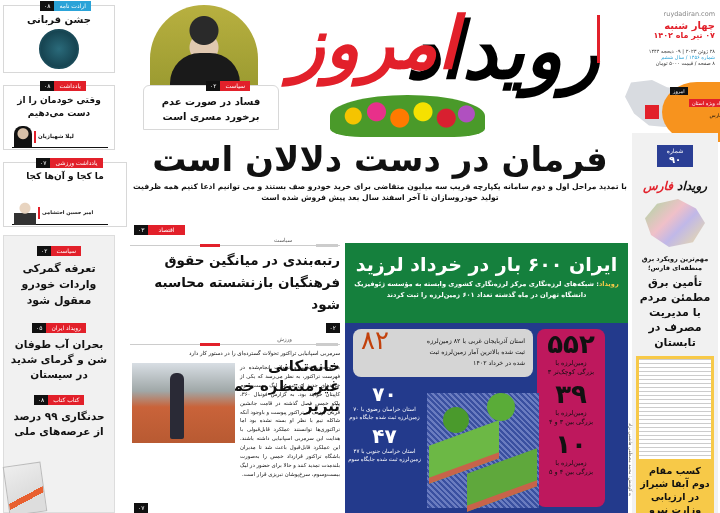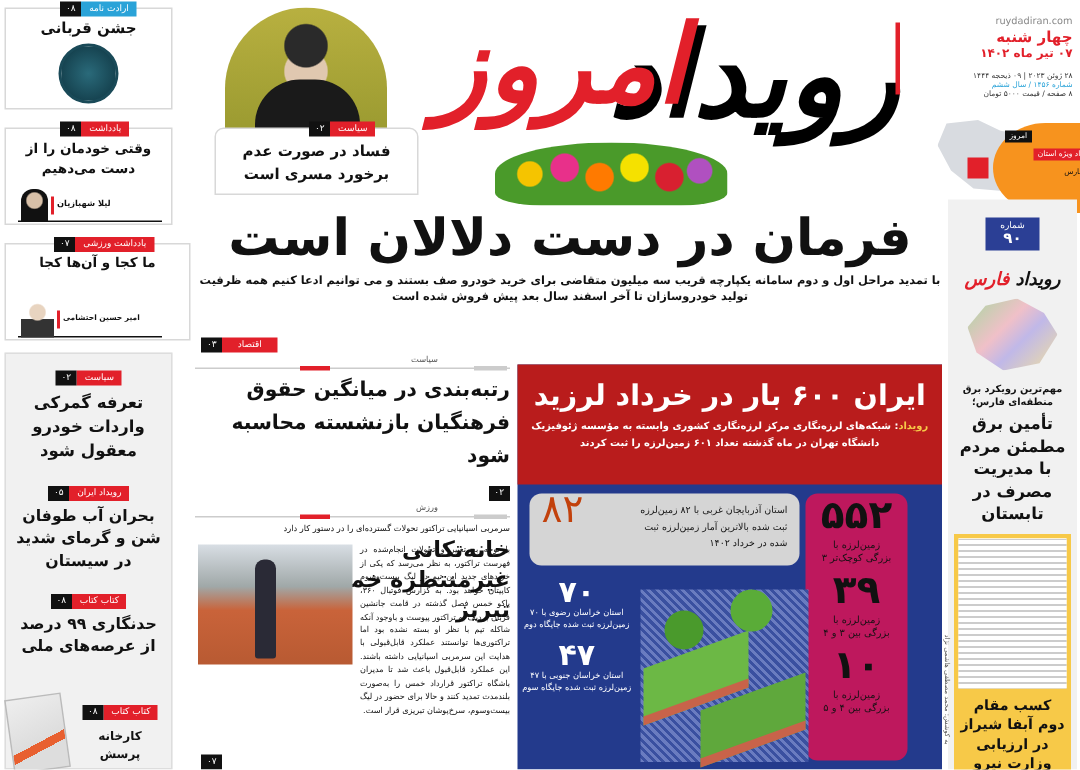--- a/index.html
+++ b/index.html
@@ -105,27 +105,20 @@
       </div>
     <div class="bold" style="font-size:10.5px;line-height:15px;padding:3px 2px 0;">بحران آب طوفان شن و گرمای شدید در سیستان</div>
   </div>
   <div class="ctr" style="margin-top:5px;">
     <div class="tag">
         <span class="lbl red">کتاب کتاب</span>
         <span class="num">۰۸</span>
       </div>
     <div class="bold" style="font-size:10.5px;line-height:15px;padding:3px 8px 0;">حدنگاری ۹۹ درصد از عرصه‌های ملی</div>
   </div>
-  <div class="abs" style="right:8px;top:225px;width:52px;text-align:center;">
-    <div class="tag">
-        <span class="lbl red">کتاب کتاب</span>
-        <span class="num">۰۸</span>
-      </div>
-    <div class="bold" style="font-size:8px;line-height:12px;padding-top:5px;">کارخانه پرسش</div>
-  </div>
   <div class="abs" style="left:2px;top:228px;width:38px;height:50px;background:linear-gradient(160deg,#eee 0,#ddd 60%,#e86030 60%,#e86030 70%,#ddd 70%);transform:rotate(-8deg);border:1px solid #bbb;"></div>
 </div>
 
 <div class="abs" style="left:130px;top:137px;width:500px;height:100px;">
   <div class="ctr" style="font-size:34px;font-weight:bold;line-height:44px;letter-spacing:-1px;">فرمان در دست دلالان است</div>
   <div class="ctr" style="font-size:7.6px;font-weight:bold;line-height:11px;padding:0 2px;">با تمدید مراحل اول و دوم سامانه یکپارچه قریب سه میلیون متقاضی برای خرید خودرو صف بستند و می توانیم ادعا کنیم همه ظرفیت تولید خودروسازان تا آخر اسفند سال بعد پیش فروش شده است</div>
   <div class="abs tag" style="left:4px;top:88px;">
     <span class="lbl red" style="padding:0 10px;">اقتصاد</span>
     <span class="num">۰۳</span>
   </div>
@@ -151,21 +144,21 @@
   <div class="abs" style="left:2px;top:125px;width:103px;height:80px;background:linear-gradient(180deg,#d8dee4 0,#a0a8a8 35%,#c9633a 55%,#b85a32 100%);">
     <div class="abs" style="left:38px;top:10px;width:14px;height:66px;background:#2a2a36;border-radius:6px 6px 2px 2px;"></div>
   </div>
   <div class="abs" style="left:2px;top:125px;width:208px;font-size:5.4px;line-height:8.9px;text-align:justify;text-indent:0;padding-left:108px;">با توجه به تغییر و تحولات انجام‌شده در فهرست تراکتور، به نظر می‌رسد که یکی از خریدهای جدید این تیم در لیگ بیست‌وسوم کاپیتان خواهد بود. به گزارش فوتبال ۳۶۰، پاکو خمس فصل گذشته در قامت جانشین قربان بردیف به تراکتور پیوست و باوجود آنکه شاکله تیم با نظر او بسته نشده بود اما تراکتوری‌ها توانستند عملکرد قابل‌قبولی با هدایت این سرمربی اسپانیایی داشته باشند. این عملکرد قابل‌قبول باعث شد تا مدیران باشگاه تراکتور قرارداد خمس را به‌صورت بلندمدت تمدید کنند و حالا برای حضور در لیگ بیست‌وسوم، سرخ‌پوشان تبریزی قرار است.</div>
   <div class="abs tag" style="left:4px;top:265px;">
       <span class="num">۰۷</span>
     </div>
 </div>
 
 <div class="abs" style="left:345px;top:243px;width:283px;height:270px;background:#233a8c;">
-  <div style="background:#b91c1c;height:80px;padding-top:10px;">
+  <div style="background:#15803d;height:80px;padding-top:10px;">
     <div class="ctr" style="color:#fff;font-size:19px;font-weight:bold;">ایران ۶۰۰ بار در خرداد لرزید</div>
     <div class="ctr" style="color:#fff;font-size:6.6px;font-weight:bold;line-height:11px;padding:4px 8px 0;">
       <span style="color:#f7c948;">رویداد</span><span>: شبکه‌های لرزه‌نگاری مرکز لرزه‌نگاری کشوری وابسته به مؤسسه ژئوفیزیک دانشگاه تهران در ماه گذشته تعداد ۶۰۱ زمین‌لرزه را ثبت کردند</span>
     </div>
   </div>
   <div class="abs" style="left:8px;top:86px;width:180px;height:48px;background:#d5d5d5;border-radius:8px;">
     <span class="abs" style="left:8px;top:-4px;font-size:26px;font-weight:normal;color:#c2410c;">۸۲</span>
     <div class="abs" style="right:8px;top:6px;width:100px;font-size:6.3px;line-height:11px;text-align:right;">استان آذربایجان غربی با ۸۲ زمین‌لرزه ثبت شده بالاترین آمار زمین‌لرزه ثبت شده در خرداد ۱۴۰۲</div>
   </div>
   <div class="abs" style="left:192px;top:86px;width:68px;height:178px;background:#be185d;border-radius:8px;">

